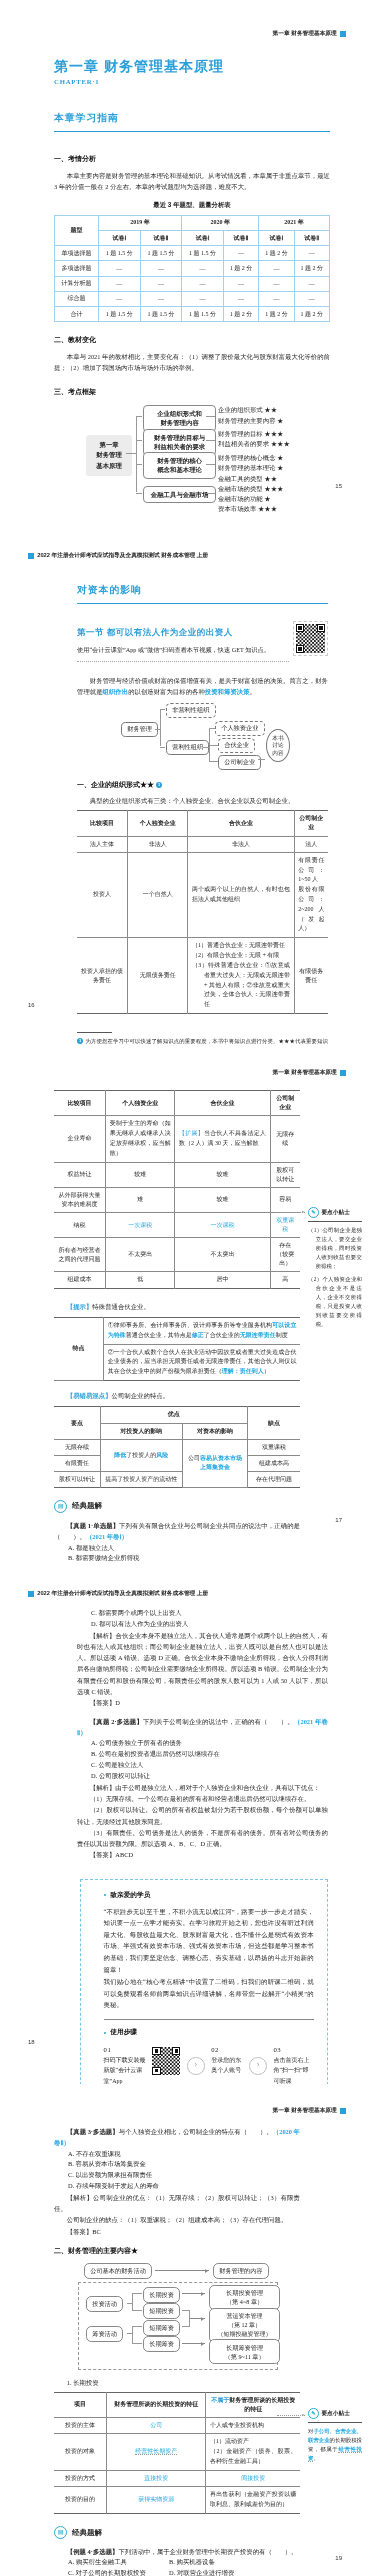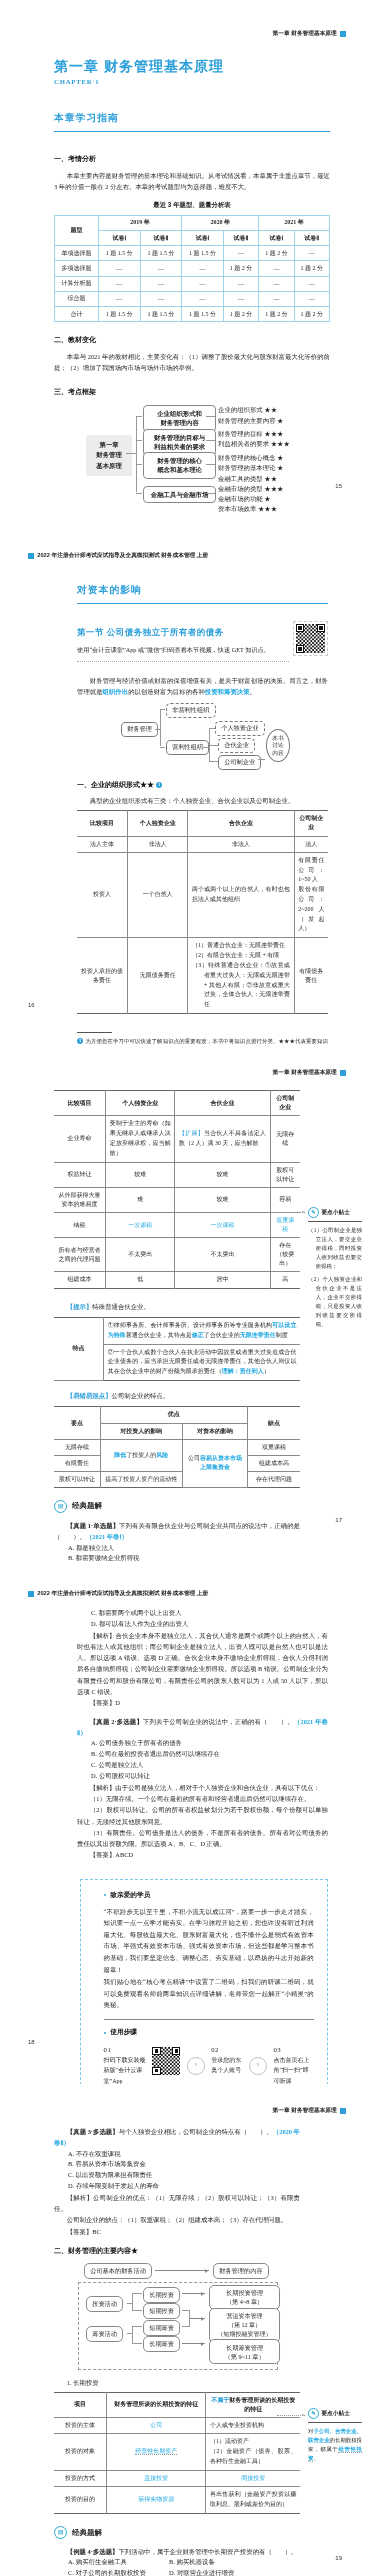--- a/index.html
+++ b/index.html
@@ -262,21 +262,21 @@
 
 <div class="page pg2">
   <div class="hdr-l" style="top:32px;">
     <span class="sq"></span>
     <span>2022 年注册会计师考试应试指导及全真模拟测试  财务成本管理  上册</span>
   </div>
   <div class="content-l" style="padding-top:64px;">
     <div class="banner">对资本的影响</div>
 
     <div style="margin-top:23px; position:relative; padding-right:39px;">
-      <div class="hsec2">第一节  公司债务独立于所有者的债务</div>
+      <div class="hsec2">第一节  都可以有法人作为企业的出资人</div>
       <div style="margin-top:6.7px; font-size:6.2px;">使用“会计云课堂”App 或“微信”扫码查看本节视频，快速 GET 知识点。</div>
       <div class="qr" style="position:absolute; right:3.1px; top:-3.1px;">
         <i class="f tl"></i>
         <i class="f tr"></i>
         <i class="f bl"></i>
       </div>
       <div class="dotline"></div>
     </div>
 
     <div class="para" style="margin-top:12.4px;">

